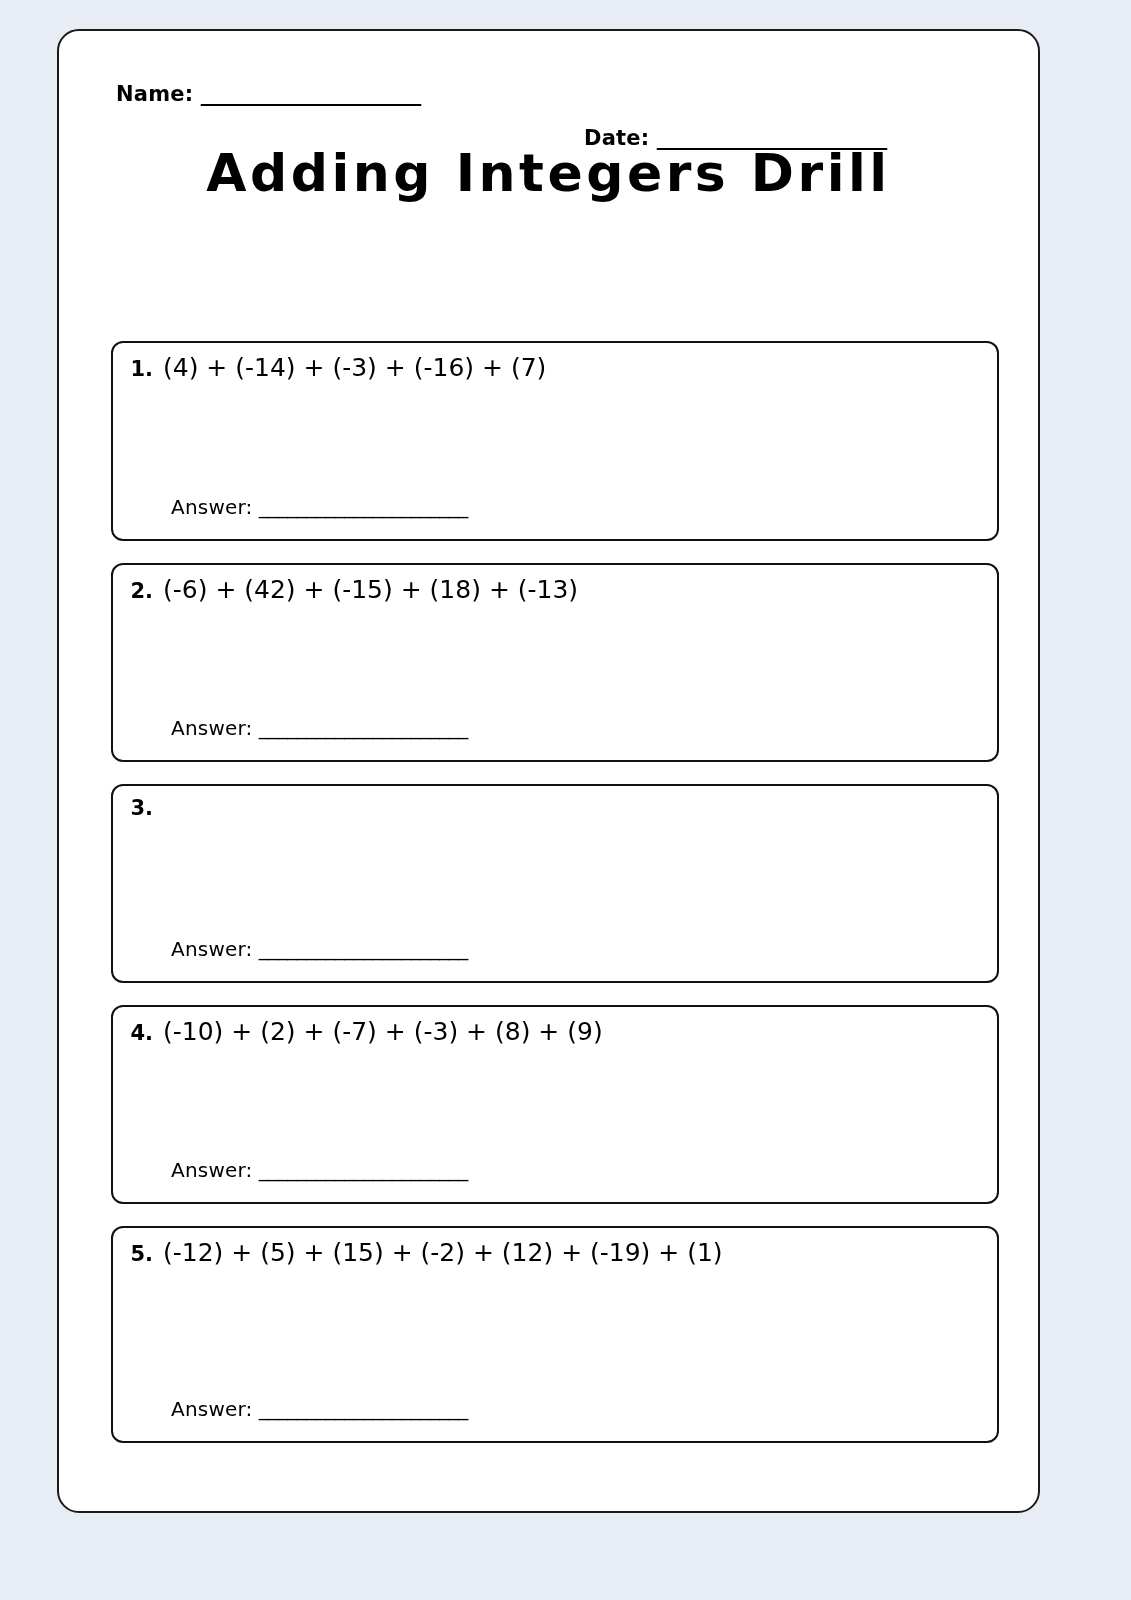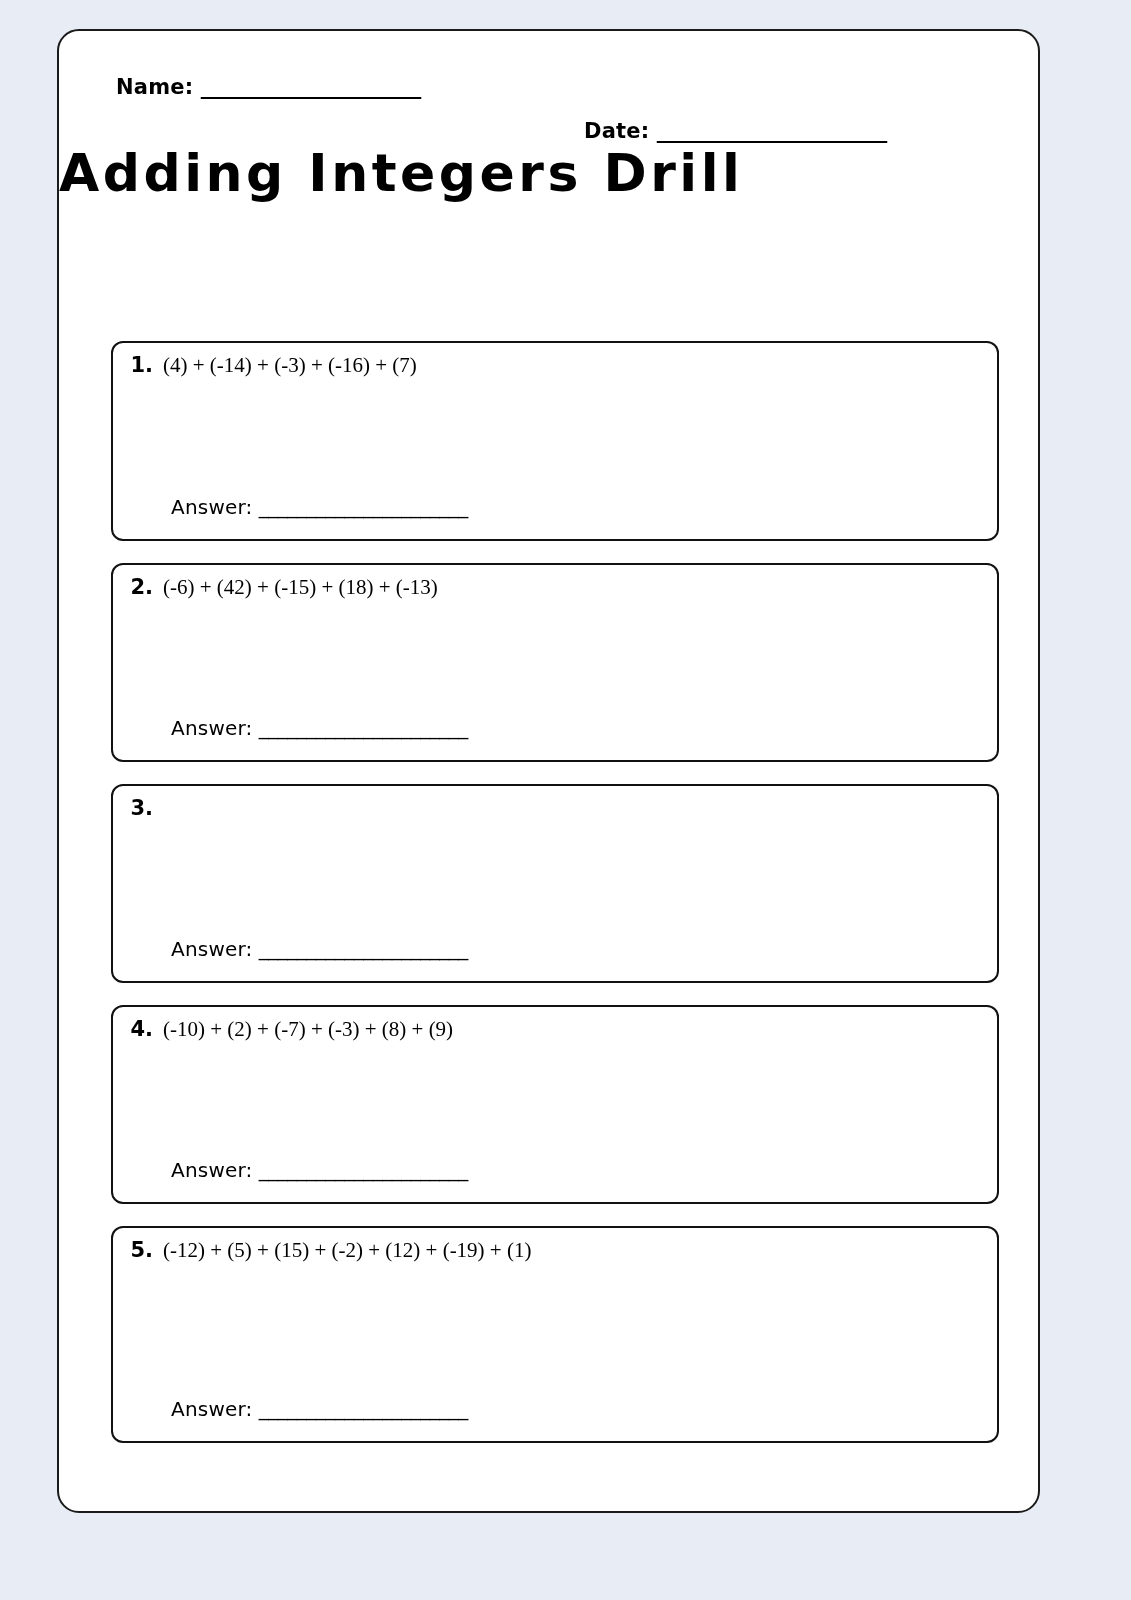--- a/index.html
+++ b/index.html
@@ -21,21 +21,21 @@
     width: 983px;
     height: 1484px;
     background: #ffffff;
     border: 2px solid #1a1a1a;
     border-radius: 22px;
     box-sizing: border-box;
   }
   .header-row {
     position: absolute;
     left: 0;
-    top: 44px;
+    top: 51px;
     width: 100%;
     height: 40px;
   }
   .name-block {
     position: absolute;
     left: 57px;
     top: 0;
     font-size: 21px;
     font-weight: bold;
     letter-spacing: 0.2px;
@@ -53,20 +53,21 @@
   }
   .blank-line {
     font-weight: bold;
     letter-spacing: -0.5px;
   }
   .title {
     position: absolute;
     left: 0;
     top: 112px;
     width: 100%;
+    text-align: center;
     font-size: 52px;
     font-weight: bold;
     letter-spacing: 3.5px;
   }
   .directions {
     position: absolute;
     left: 53px;
     top: 208px;
     width: 830px;
     font-size: 19.5px;
@@ -94,23 +95,22 @@
     align-items: baseline;
   }
   .pnum {
     font-size: 21px;
     font-weight: bold;
     min-width: 26px;
     text-align: right;
     margin-right: 10px;
   }
   .pexpr {
-    font-size: 21px;
+    font-size: 25px;
     white-space: nowrap;
-    font-family: Liberation Serif, serif;
   }
   .answer {
     position: absolute;
     left: 58px;
     bottom: 20px;
     font-size: 20px;
     white-space: nowrap;
   }
   .answer .alabel { letter-spacing: 0.2px; }
   .answer .aline { letter-spacing: -0.5px; }

